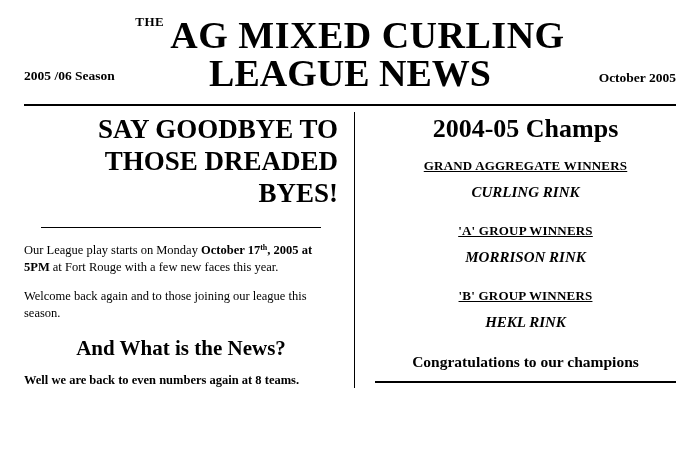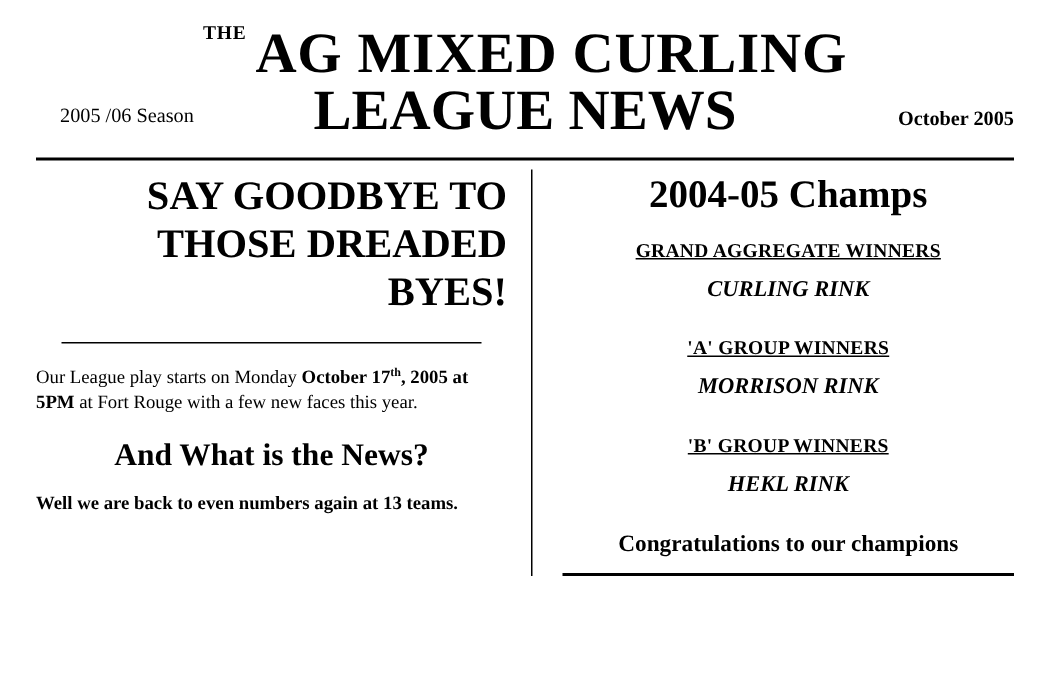--- a/index.html
+++ b/index.html
@@ -51,24 +51,24 @@
     line-height: 1.05;
     margin-top: -2px;
     position: relative;
   }
   .season-row {
     position: relative;
     height: 0px;
   }
   .season {
     position: absolute;
-    left: 16px;
+    left: 0px;
     top: -26px;
     font-size: 13.5px;
-    font-weight: normal;
+    font-weight: bold;
   }
   .issue-date {
     position: absolute;
     right: 0px;
     top: -24px;
     font-size: 13.5px;
     font-weight: bold;
   }
   .rule {
     border: none;
@@ -179,24 +179,25 @@
   <div class="columns">
 
     <div class="col-left">
       <div class="headline">SAY GOODBYE TO THOSE DREADED BYES!</div>
       <hr class="short-rule">
 
       <p class="body-text">
         <span>Our League play starts on Monday </span><b>October 17</b><b><sup>th</sup></b><b>, 2005 at 5PM</b><span> at Fort Rouge with a few new faces this year.</span>
       </p>
 
+      <p class="body-text">Welcome back again and to those joining our league this season.</p>
 
       <div class="subhead">And What is the News?</div>
 
-      <p class="lead-bold">Well we are back to even numbers again at 13 teams.</p>
+      <p class="lead-bold">Well we are back to even numbers again at 8 teams.</p>
     </div>
 
     <div class="col-divider"></div>
 
     <div class="col-right">
       <div class="champ-title">2004-05 Champs</div>
 
       <div class="award-block">
         <div class="award-label">GRAND AGGREGATE WINNERS</div>
         <div class="award-winner">CURLING RINK</div>

